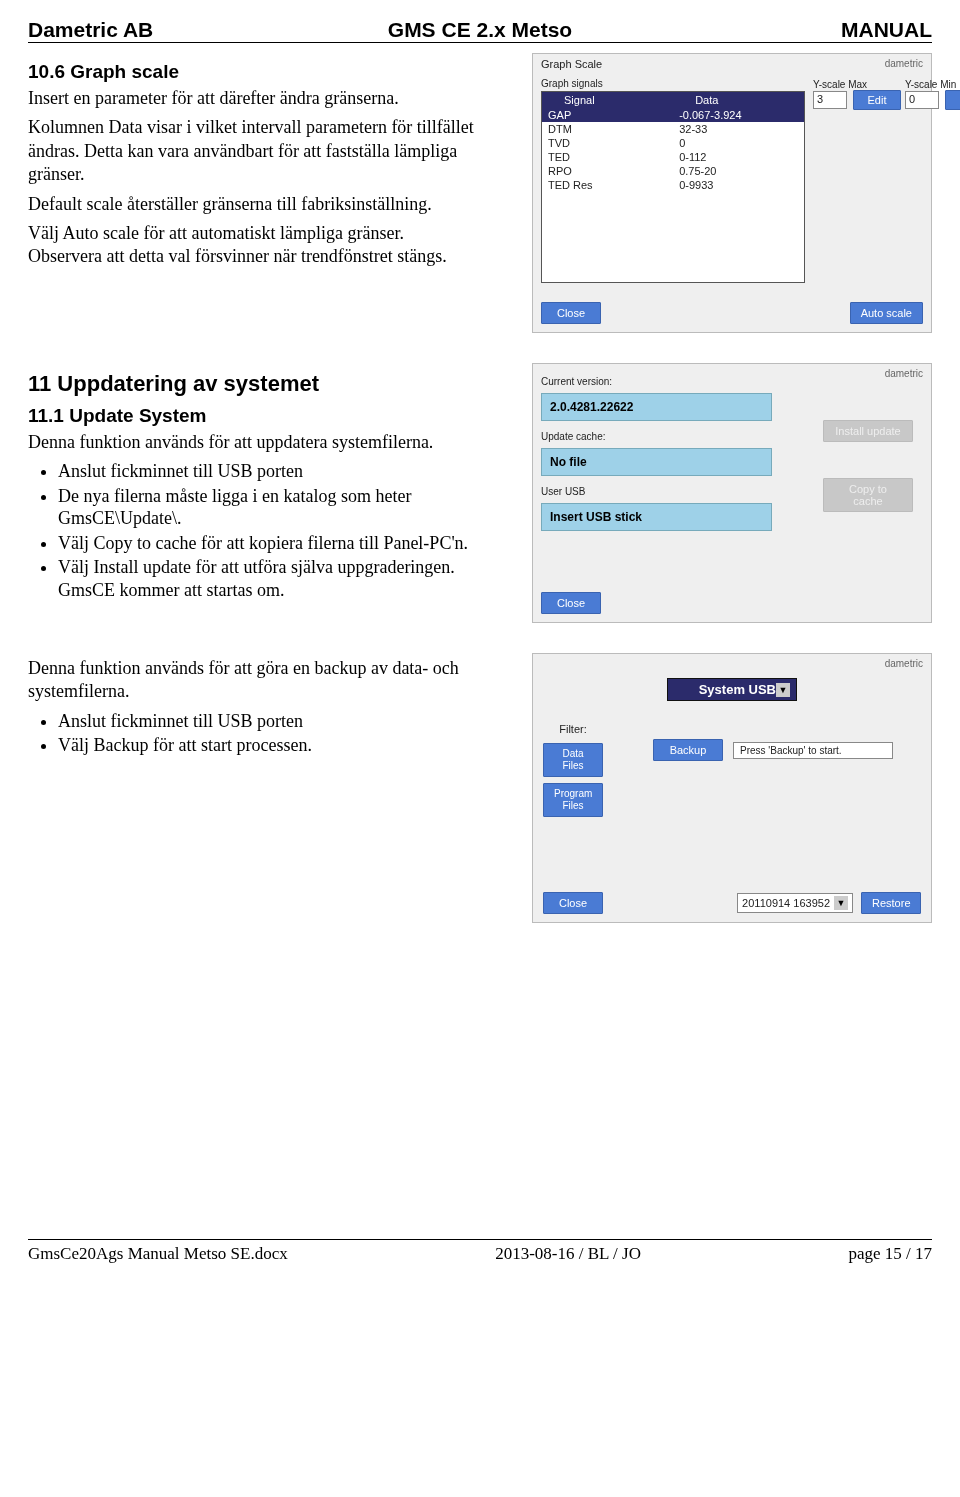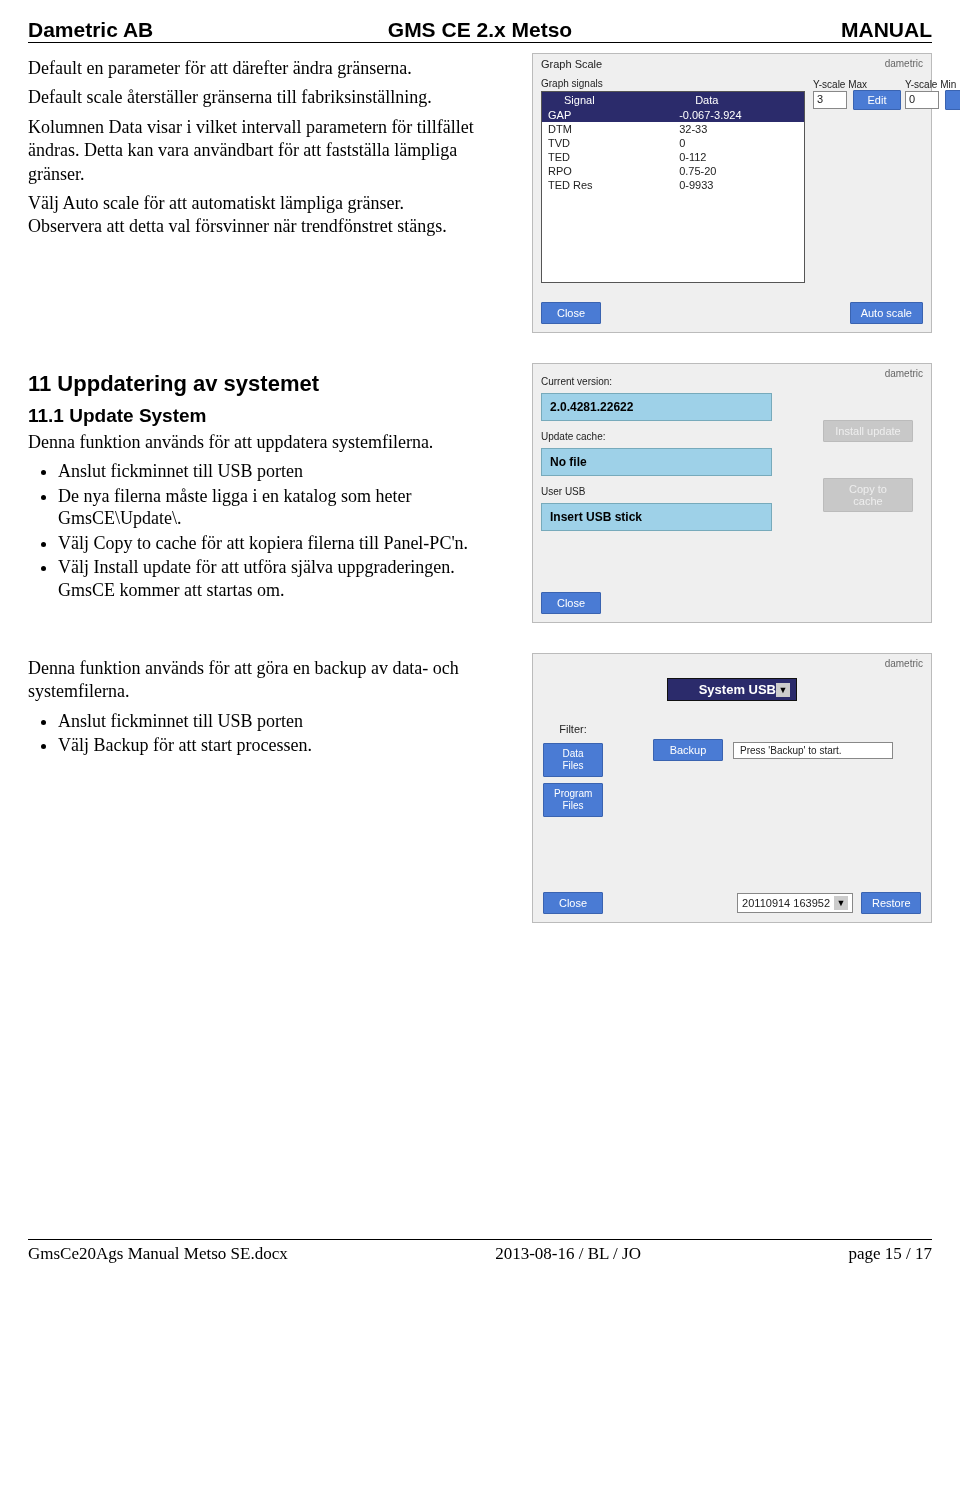--- a/index.html
+++ b/index.html
@@ -94,23 +94,24 @@
 <div class="page">
   <div class="hdr-row">
     <span class="l">Dametric AB</span>
     <span class="c">GMS CE 2.x Metso</span>
     <span class="r">MANUAL</span>
   </div>
   <hr class="hr">
 
   <div class="two-col">
     <div class="left">
-      <p>Default en parameter för att därefter ändra gränserna.</p>
+      <h3>10.6  Graph scale</h3>
+      <p>Insert en parameter för att därefter ändra gränserna.</p>
+      <p>Kolumnen Data visar i vilket intervall parametern för tillfället ändras. Detta kan vara användbart för att fastställa lämpliga gränser.</p>
       <p>Default scale återställer gränserna till fabriksinställning.</p>
-      <p>Kolumnen Data visar i vilket intervall parametern för tillfället ändras. Detta kan vara användbart för att fastställa lämpliga gränser.</p>
       <p>Välj Auto scale för att automatiskt lämpliga gränser. Observera att detta val försvinner när trendfönstret stängs.</p>
     </div>
     <div class="right">
       <div class="panel" style="height:280px; display:flex; flex-direction:column;">
         <span class="brand">dametric</span>
         <div class="panel-title">Graph Scale</div>
         <div class="panel-body" style="flex:1;">
           <div class="sig-col">
             <div class="sig-label">Graph signals</div>
             <table class="sig-table">

